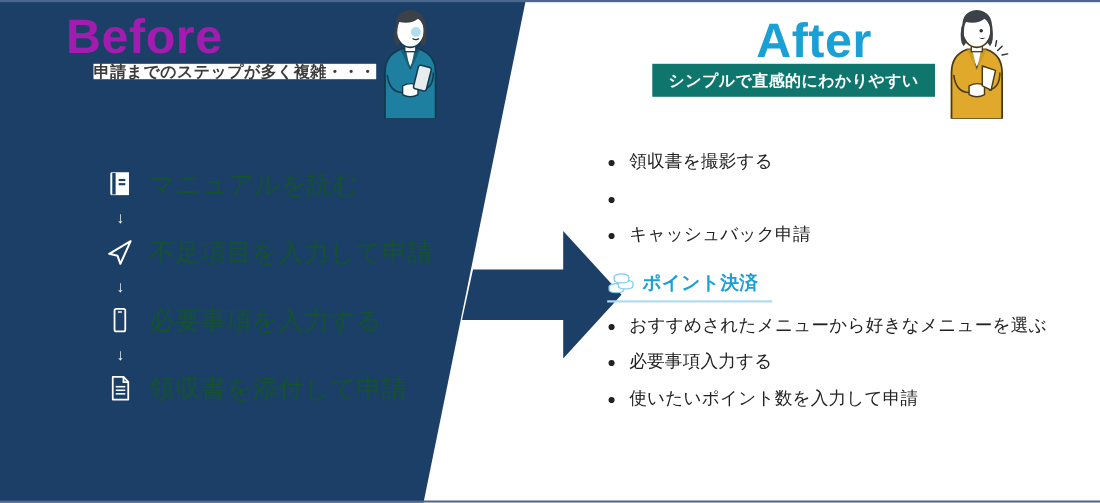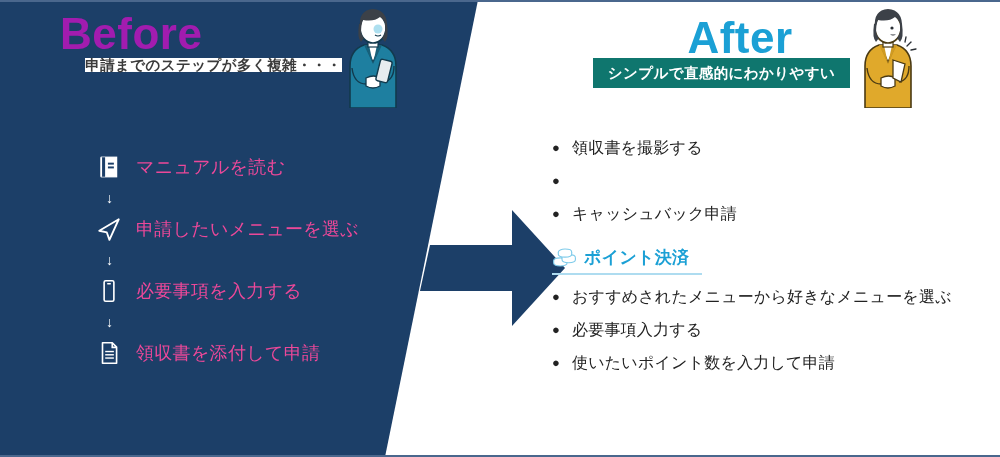--- a/index.html
+++ b/index.html
@@ -86,22 +86,22 @@
     position:absolute;left:92px;top:148px;width:290px;
   }
   .step-row{
     display:flex;align-items:center;height:38px;
   }
   .step-icon{
     width:34px;height:34px;flex:0 0 34px;
     display:flex;align-items:center;justify-content:center;
   }
   .step-label{
-    color:#ec4899;
-    font-size:18px;
+    color:#14532d;
+    font-size:23px;
     margin-left:10px;
     white-space:nowrap;
     letter-spacing:0.3px;
   }
   .step-connector{
     height:24px;
     display:flex;align-items:center;
     padding-left:14px;
   }
   .step-connector span{
@@ -265,21 +265,21 @@
     <div class="step-connector">
       <span>↓</span>
     </div>
 
     <div class="step-row">
       <div class="step-icon">
         <svg viewBox="0 0 24 24" width="26" height="26">
           <path d="M21,3 L3,13.6 L10,15.2 L12.4,22 Z" fill="none" stroke="#ffffff" stroke-width="1.7" stroke-linejoin="round"></path>
         </svg>
       </div>
-      <div class="step-label">申請したいメニューを選ぶ</div>
+      <div class="step-label">不足項目を入力して申請</div>
     </div>
 
     <div class="step-connector">
       <span>↓</span>
     </div>
 
     <div class="step-row">
       <div class="step-icon">
         <svg viewBox="0 0 24 24" width="26" height="26">
           <rect x="7.5" y="2.5" width="9" height="19" rx="1.4" fill="none" stroke="#ffffff" stroke-width="1.5"></rect>

